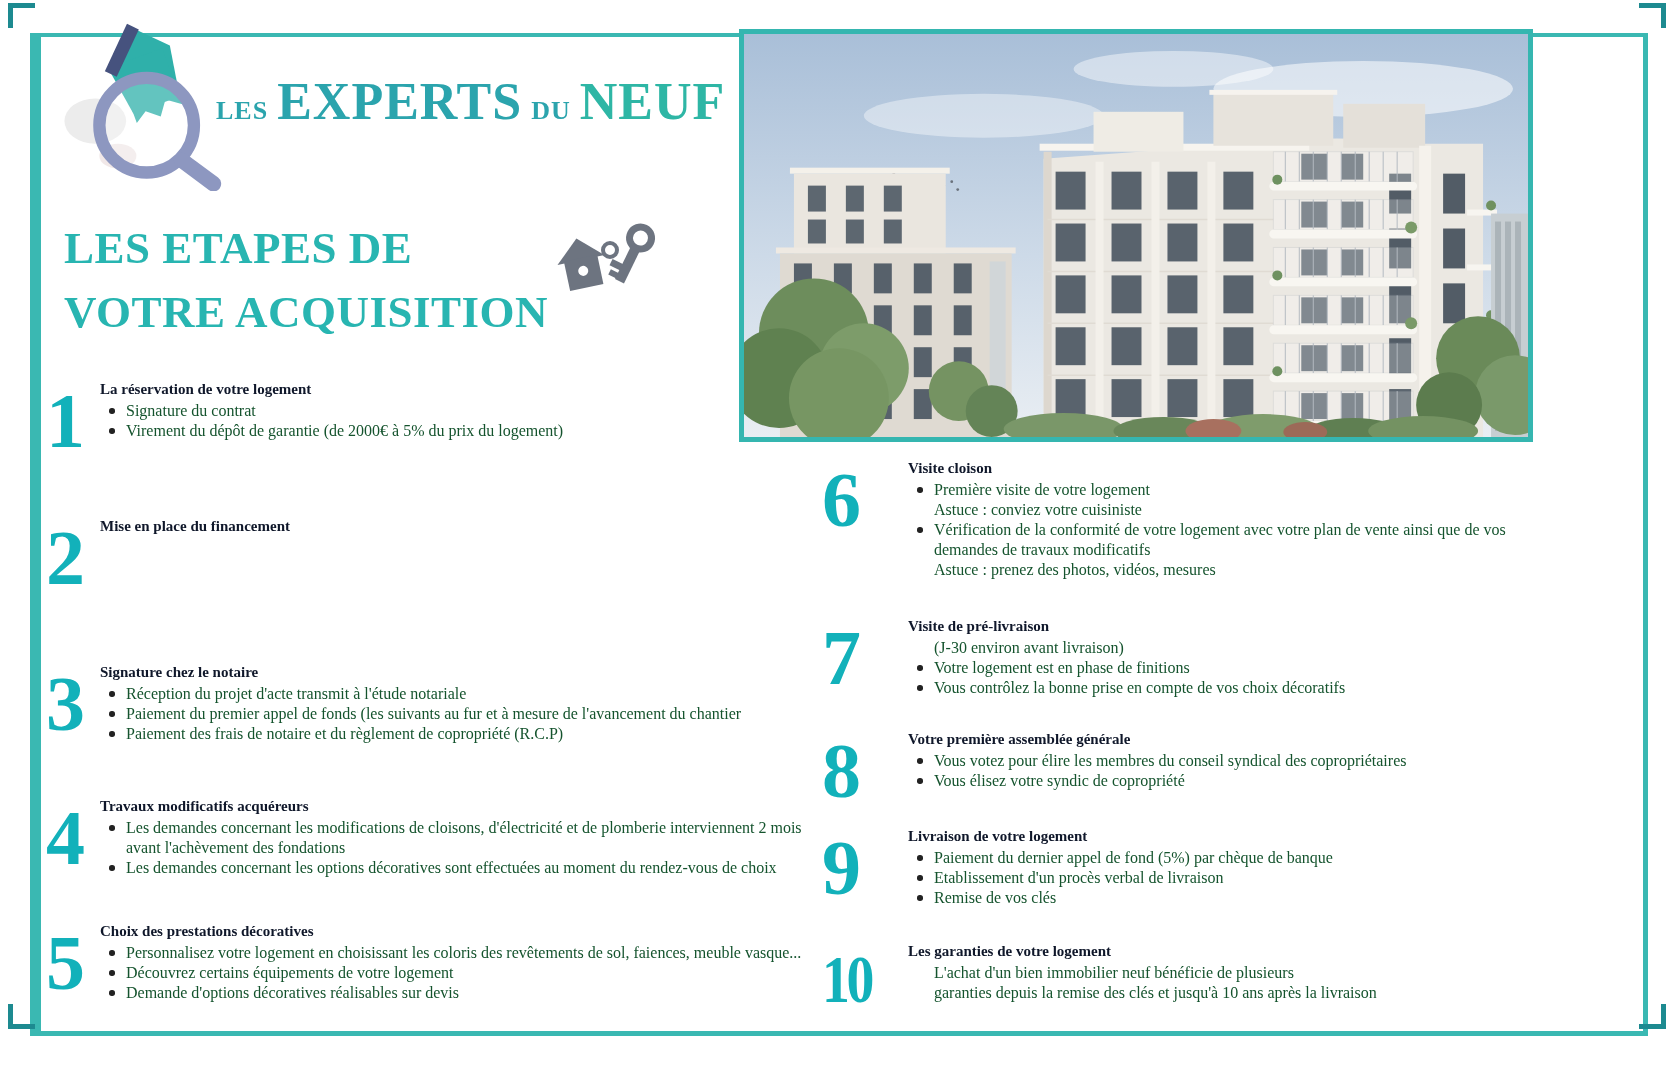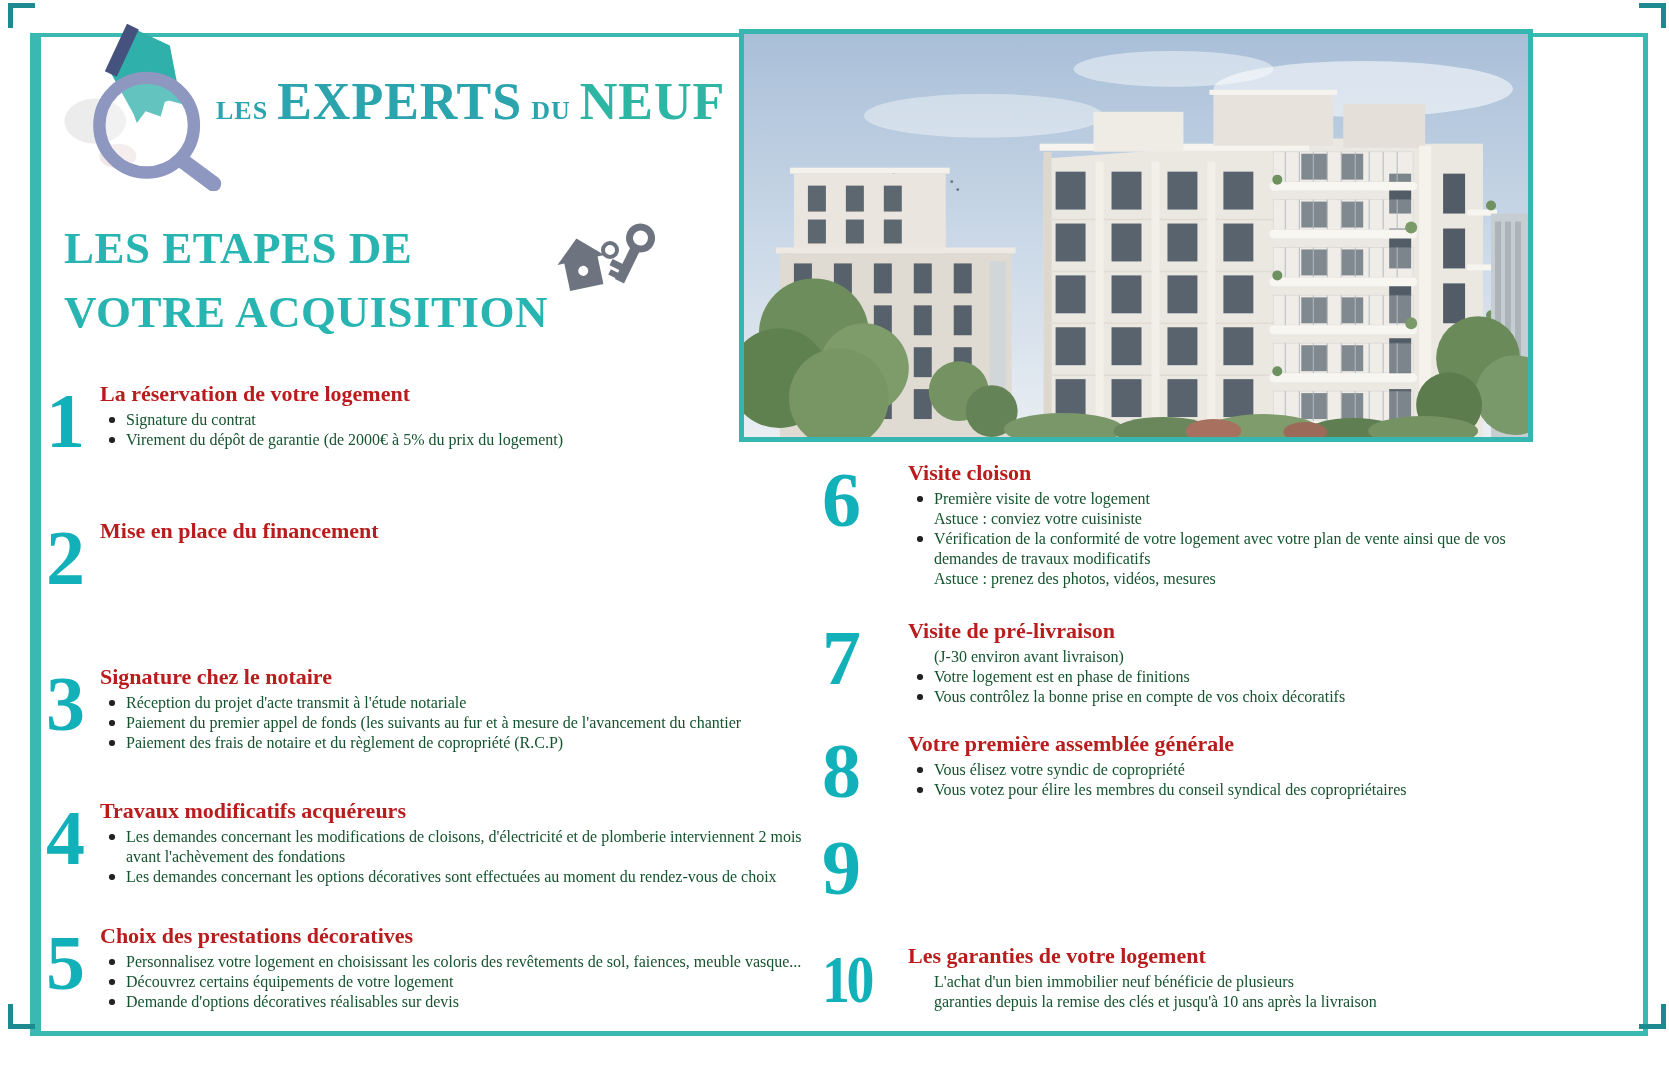--- a/index.html
+++ b/index.html
@@ -46,21 +46,21 @@
   .col-right .step:nth-child(5){top:943px}
 
   .step-number{flex:none;font-size:78px;font-weight:700;color:#12b1ba;line-height:0.82;margin-top:8px;}
   .col-left  .step-number{width:54px;}
   .col-right .step-number{width:66px;}
   .step-number.two-digit{font-size:68px;letter-spacing:-4px;line-height:0.95;margin-top:4px;
                          transform:scaleX(0.82);transform-origin:left top;}
   .step-body{min-width:0;}
   .col-left  .step-body{max-width:724px;}
   .col-right .step-body{max-width:640px;margin-left:20px;}
-  .step-title{font-size:22px;font-weight:700;color:#b91c1c;margin:0 0 3px 0;}
+  .step-title{font-size:15px;font-weight:700;color:#0f172a;margin:0 0 3px 0;}
   .step-lines{list-style:none;margin:0;padding:0;font-size:16px;color:#14532d;}
   .step-lines li{position:relative;line-height:20px;padding-left:26px;}
   .step-lines li.bullet::before{content:"";position:absolute;left:9px;top:7px;width:5.5px;height:5.5px;
                                 border-radius:50%;background:#222;}
 </style>
 </head>
 <body>
 
 <div class="canvas">
 
@@ -377,27 +377,35 @@
             <li class="bullet">Votre logement est en phase de finitions</li>
             <li class="bullet">Vous contrôlez la bonne prise en compte de vos choix décoratifs</li>
           </ul>
         </div>
       </div>
       <div class="step">
         <div class="step-number">8</div>
         <div class="step-body">
           <div class="step-title">Votre première assemblée générale</div>
           <ul class="step-lines">
+            <li class="bullet">Vous votez pour élire les membres du conseil syndical des copropriétaires</li>
             <li class="bullet">Vous élisez votre syndic de copropriété</li>
-            <li class="bullet">Vous votez pour élire les membres du conseil syndical des copropriétaires</li>
           </ul>
         </div>
       </div>
       <div class="step">
         <div class="step-number">9</div>
+        <div class="step-body">
+          <div class="step-title">Livraison de votre logement</div>
+          <ul class="step-lines">
+            <li class="bullet">Paiement du dernier appel de fond (5%) par chèque de banque</li>
+            <li class="bullet">Etablissement d'un procès verbal de livraison</li>
+            <li class="bullet">Remise de vos clés</li>
+          </ul>
+        </div>
       </div>
       <div class="step">
         <div class="step-number two-digit">10</div>
         <div class="step-body">
           <div class="step-title">Les garanties de votre logement</div>
           <ul class="step-lines">
             <li class="plain">L'achat d'un bien immobilier neuf bénéficie de plusieurs</li>
             <li class="plain">garanties depuis la remise des clés et jusqu'à 10 ans après la livraison</li>
           </ul>
         </div>

